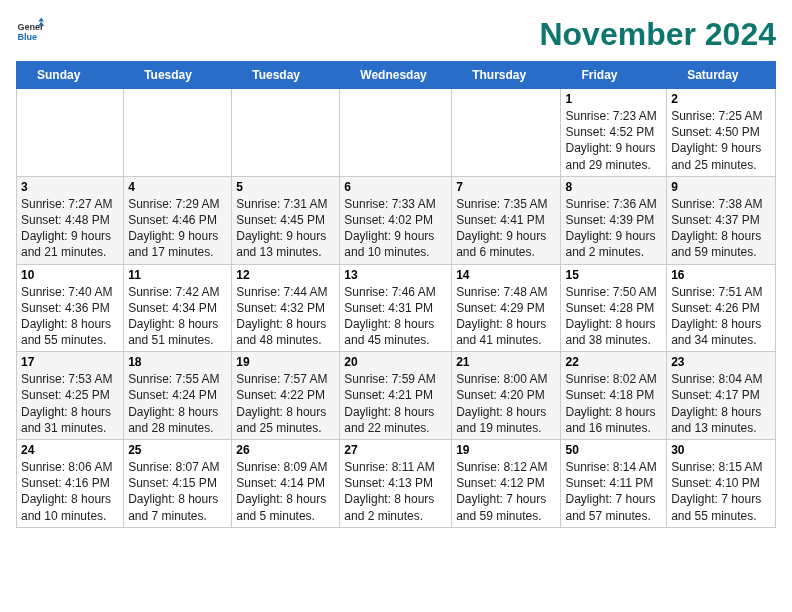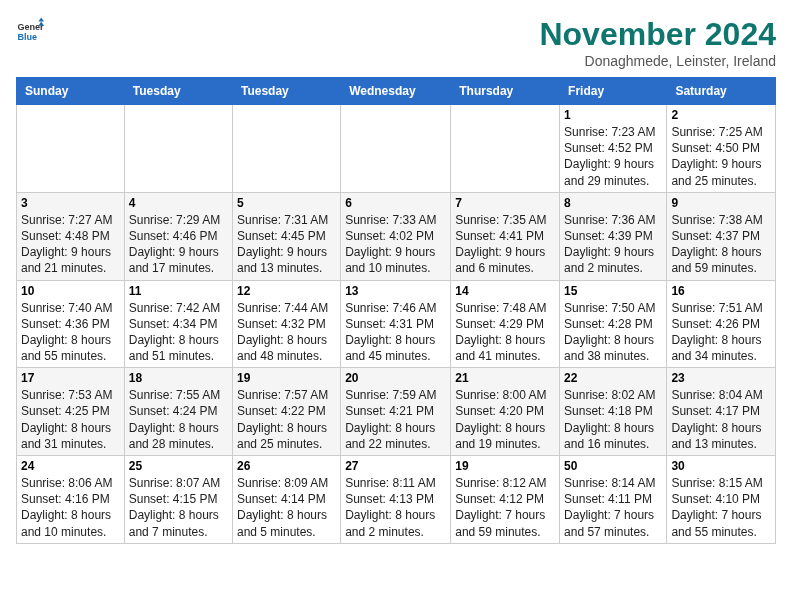--- a/index.html
+++ b/index.html
@@ -46,21 +46,21 @@
     }
     .calendar {
       width: 100%;
       border-collapse: collapse;
       font-size: 11px;
     }
     .calendar th {
       background-color: #2a6dc9;
       color: #fff;
       text-align: left;
-      padding: 6px 8px;
+      padding: 6px 20px;
       font-size: 12px;
       font-weight: bold;
       border: 1px solid #2a6dc9;
     }
     .calendar td {
       border: 1px solid #ccc;
       vertical-align: top;
       padding: 3px 4px;
       width: 113px;
       min-height: 80px;
@@ -100,21 +100,20 @@
     <svg class="logo-icon" viewBox="0 0 40 40">
       <rect x="0" y="0" width="40" height="40" fill="white"></rect>
       <text x="2" y="20" font-size="13" font-weight="bold" fill="#333" font-family="Arial">General</text>
       <text x="2" y="34" font-size="13" font-weight="bold" fill="#1a6eb5" font-family="Arial">Blue</text>
       <polygon points="32,8 40,8 36,2" fill="#1a6eb5"></polygon>
       <polygon points="32,14 40,14 36,8" fill="#1a6eb5"></polygon>
     </svg>
   </div>
   <div class="title-area">
     <div class="month-title">November 2024</div>
-    <div class="location-title">Donaghmede, Leinster, Ireland</div>
   </div>
 </div>
 
 <table class="calendar">
   <thead>
     <tr>
     <th>Sunday</th>
         <th>Tuesday</th>
         <th>Tuesday</th>
         <th>Wednesday</th>

